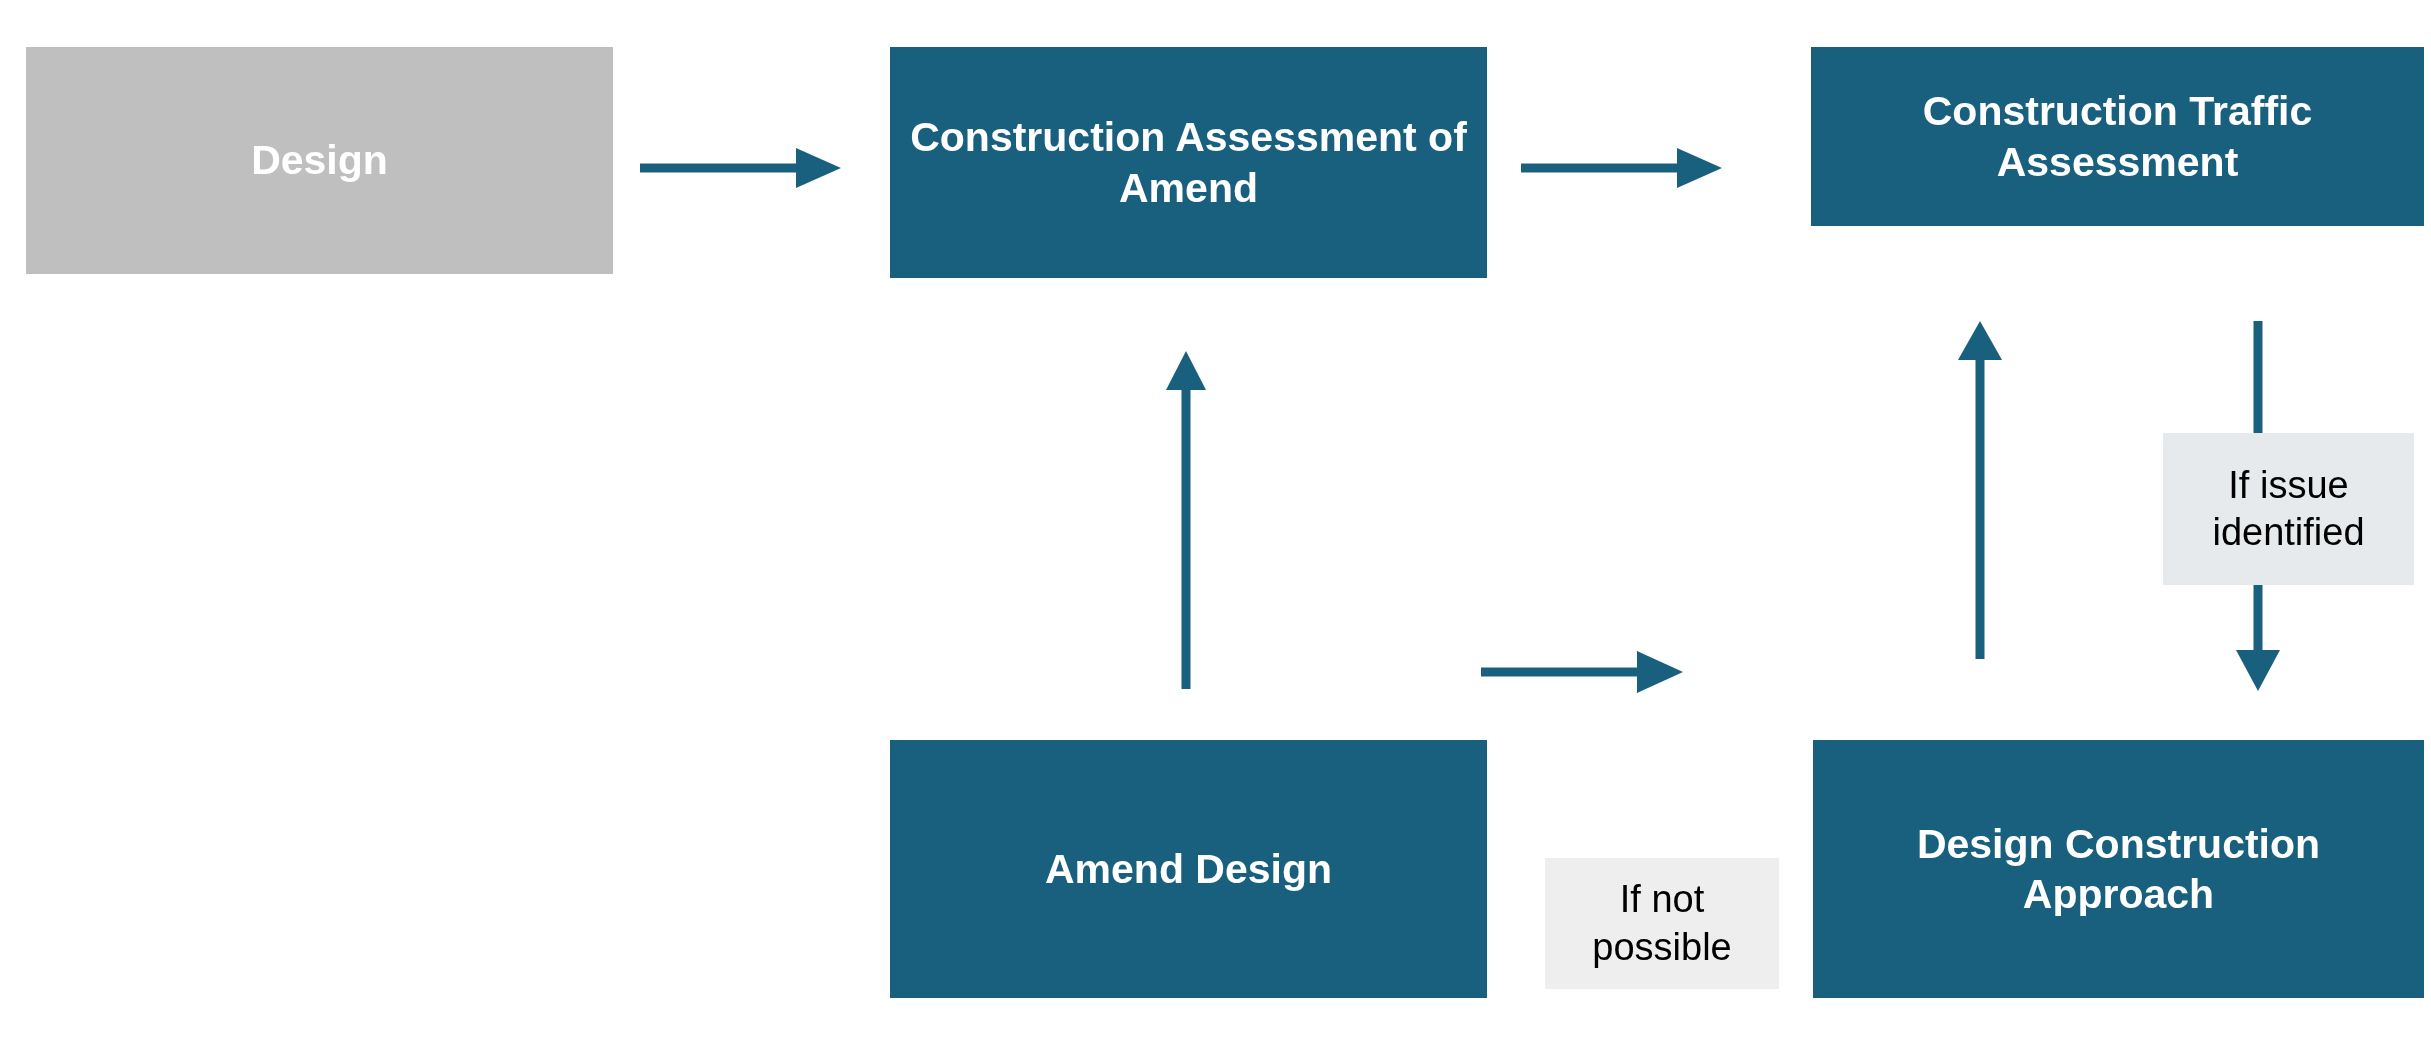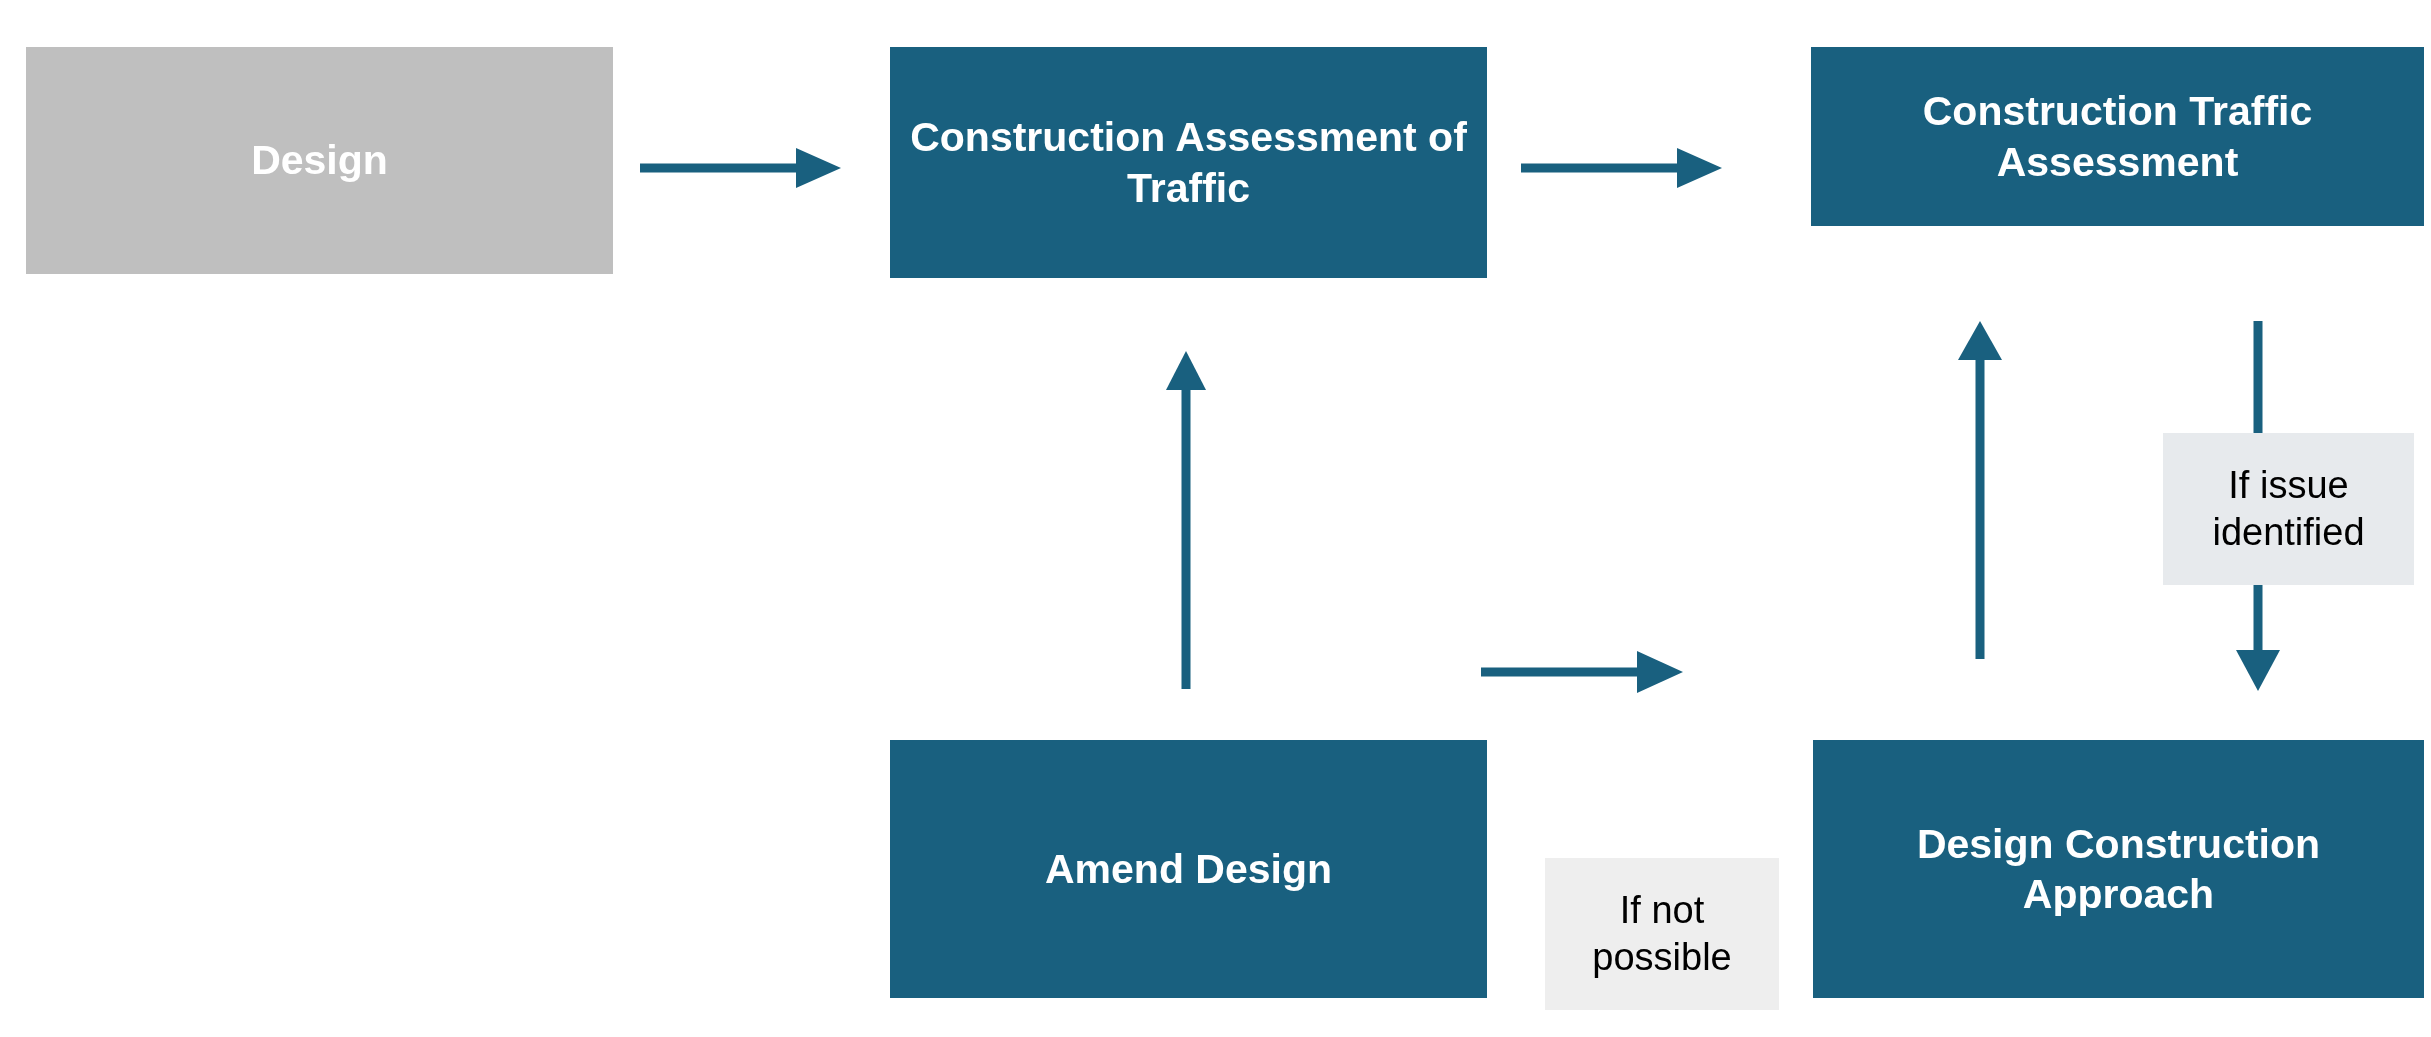--- a/index.html
+++ b/index.html
@@ -68,41 +68,41 @@
 
   
   #node-design          { left: 26px;   top: 47px;  width: 587px; height: 227px; font-size: 41px; }
   #node-cad             { left: 890px;  top: 47px;  width: 597px; height: 231px; font-size: 41px; }
   #node-cta             { left: 1811px; top: 47px;  width: 613px; height: 179px; font-size: 41px; }
   #node-amend-design    { left: 890px;  top: 740px; width: 597px; height: 258px; font-size: 41px; }
   #node-amend-approach  { left: 1813px; top: 740px; width: 611px; height: 258px; font-size: 41px; }
 
   
   #label-if-issue       { left: 2147px; top: 433px; width: 251px; height: 152px; font-size: 38px; }
-  #label-if-not         { left: 1529px; top: 858px; width: 234px; height: 152px; font-size: 38px; }
+  #label-if-not         { left: 1529px; top: 858px; width: 234px; height: 131px; font-size: 38px; }
 
   
   #arrow-design-to-cad      { left: 636px;  top: 140px; width: 210px; height: 56px; }
   #arrow-cad-to-cta         { left: 1517px; top: 140px; width: 210px; height: 56px; }
   #arrow-amenddesign-up     { left: 1158px; top: 345px; width: 56px;  height: 348px; }
   #arrow-amendapproach-up   { left: 1952px; top: 315px; width: 56px;  height: 348px; }
   #arrow-issue-down         { left: 2230px; top: 315px; width: 56px;  height: 380px; }
   #arrow-amend-right        { left: 1477px; top: 644px; width: 210px; height: 56px; }
 </style>
 </head>
 <body>
 
 <div id="canvas">
 
   <div class="node start" id="node-design">
     <span class="node-label">Design</span>
   </div>
 
   <div class="node process" id="node-cad">
-    <span class="node-label">Construction Assessment of Traffic</span>
+    <span class="node-label">Construction Assessment of Amend</span>
   </div>
 
   <div class="node process" id="node-cta">
     <span class="node-label">Construction Traffic Assessment</span>
   </div>
 
   <div class="node process" id="node-amend-design">
     <span class="node-label">Amend Design</span>
   </div>
 

